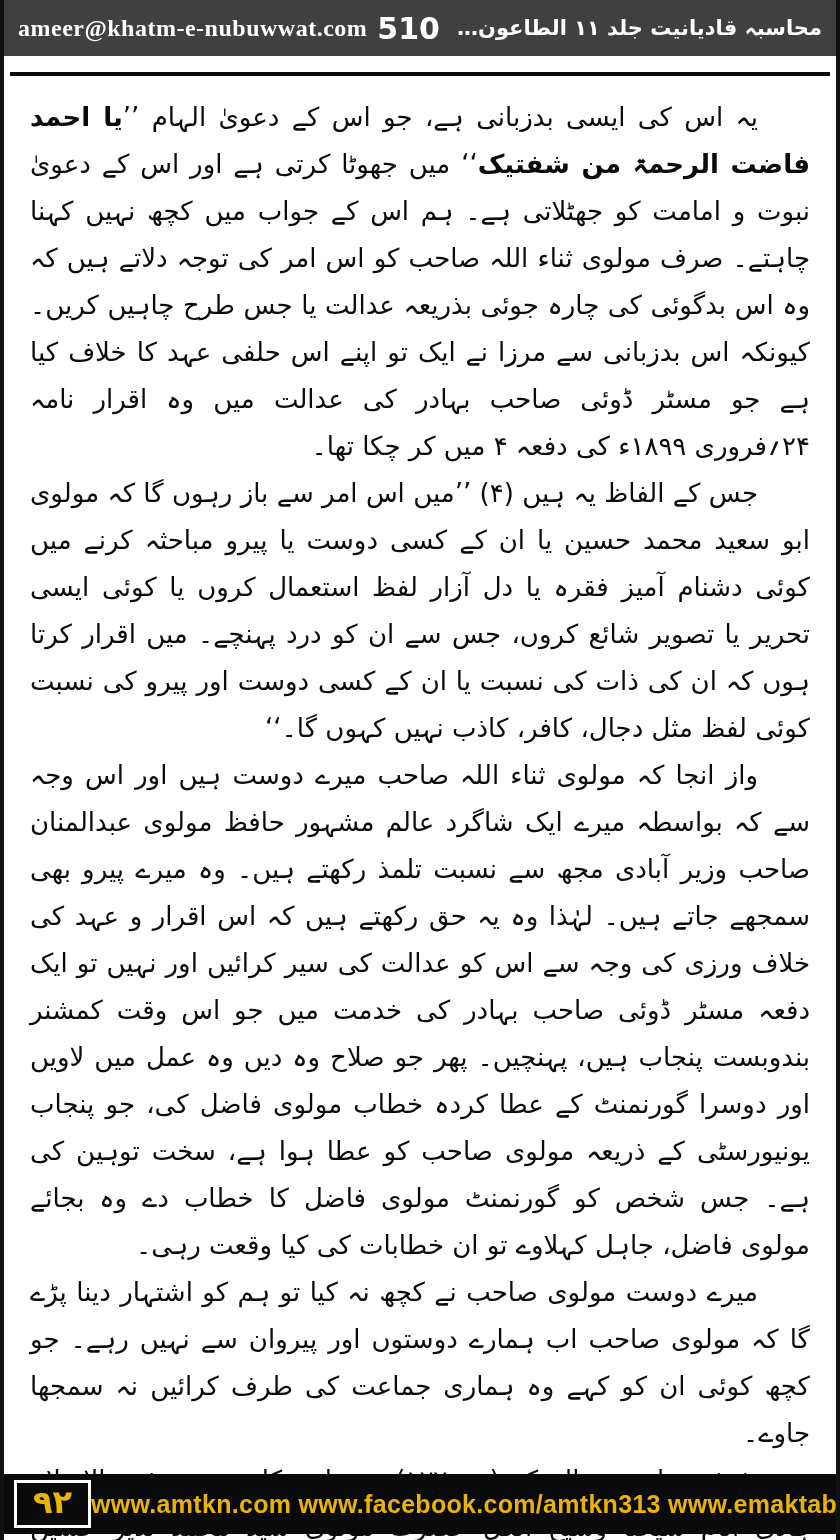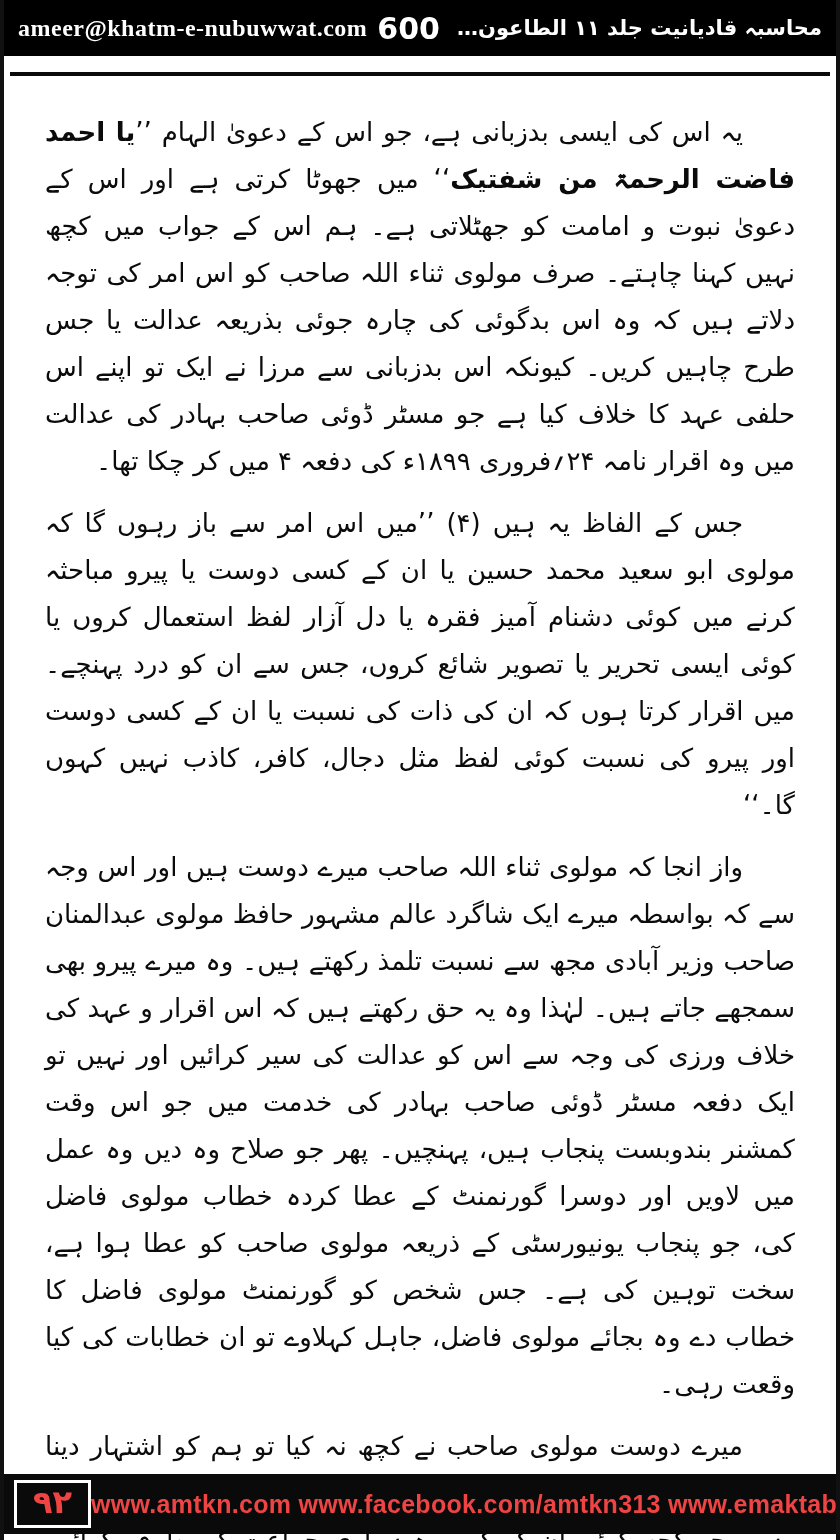--- a/index.html
+++ b/index.html
@@ -13,21 +13,21 @@
     overflow: hidden;
     border-left: 4px solid #111;
     border-right: 4px solid #111;
     font-family: "DejaVu Sans", sans-serif;
   }
   
   .header-bar {
     display: flex;
     align-items: center;
     justify-content: space-between;
-    background: #000000;
+    background: #404040;
     color: #ffffff;
     height: 56px;
     padding: 0 14px;
   }
   .header-email {
     font-family: "Liberation Serif", serif;
     font-weight: bold;
     font-size: 24px;
     letter-spacing: 0.5px;
     white-space: nowrap;
@@ -55,35 +55,35 @@
   }
   
   .body-text {
     direction: rtl;
     text-align: justify;
     padding: 18px 26px 0 26px;
     font-size: 26px;
     line-height: 47px;
     color: #0b0b0b;
   }
-  .para { margin: 15px; }
+  .para { margin: 0; }
   .para.indent { text-indent: 52px; }
   .bold { font-weight: bold; }
   .underline { text-decoration: underline; text-underline-offset: 6px; }
   
   .footer-bar {
     position: absolute;
     left: 0;
     right: 0;
     bottom: 6px;
     height: 60px;
     background: #0a0a0a;
     display: flex;
     align-items: center;
-    color: #ef4444;
+    color: #eab308;
   }
   .footer-pagebox {
     border: 3px solid #ffffff;
     margin: 0 0 0 10px;
     padding: 2px 16px 4px 16px;
     font-size: 32px;
     font-weight: bold;
     direction: rtl;
     line-height: 1.1;
   }
@@ -97,21 +97,21 @@
     white-space: nowrap;
   }
 </style>
 </head>
 <body>
 
 <div class="page">
 
   <div class="header-bar">
     <span class="header-email">ameer@khatm-e-nubuwwat.com</span>
-    <span class="header-pageno">600</span>
+    <span class="header-pageno">510</span>
     <span class="header-title">محاسبہ قادیانیت جلد ۱۱ الطاعون کا روحانی سبب اور علاج</span>
   </div>
 
   <div class="top-rule"></div>
 
   <div class="body-text">
 
   <p class="para indent"><span>یہ اس کی ایسی بدزبانی ہے، جو اس کے دعویٰ الہام ’’</span><span class="bold">یا احمد فاضت الرحمۃ من شفتیک</span><span>‘‘ میں جھوٹا کرتی ہے اور اس کے دعویٰ نبوت و امامت کو جھٹلاتی ہے۔ ہم اس کے جواب میں کچھ نہیں کہنا چاہتے۔ صرف مولوی ثناء اللہ صاحب کو اس امر کی توجہ دلاتے ہیں کہ وہ اس بدگوئی کی چارہ جوئی بذریعہ عدالت یا جس طرح چاہیں کریں۔ کیونکہ اس بدزبانی سے مرزا نے ایک تو اپنے اس حلفی عہد کا خلاف کیا ہے جو مسٹر ڈوئی صاحب بہادر کی عدالت میں وہ اقرار نامہ ۲۴؍فروری ۱۸۹۹ء کی دفعہ ۴ میں کر چکا تھا۔</span></p>
       <p class="para indent"><span>جس کے الفاظ یہ ہیں (۴) ’’میں اس امر سے باز رہوں گا کہ مولوی ابو سعید محمد حسین یا ان کے کسی دوست یا پیرو مباحثہ کرنے میں کوئی دشنام آمیز فقرہ یا دل آزار لفظ استعمال کروں یا کوئی ایسی تحریر یا تصویر شائع کروں، جس سے ان کو درد پہنچے۔ میں اقرار کرتا ہوں کہ ان کی ذات کی نسبت یا ان کے کسی دوست اور پیرو کی نسبت کوئی لفظ مثل دجال، کافر، کاذب نہیں کہوں گا۔‘‘</span></p>
       <p class="para indent"><span>واز انجا کہ مولوی ثناء اللہ صاحب میرے دوست ہیں اور اس وجہ سے کہ بواسطہ میرے ایک شاگرد عالم مشہور حافظ مولوی عبدالمنان صاحب وزیر آبادی مجھ سے نسبت تلمذ رکھتے ہیں۔ وہ میرے پیرو بھی سمجھے جاتے ہیں۔ لہٰذا وہ یہ حق رکھتے ہیں کہ اس اقرار و عہد کی خلاف ورزی کی وجہ سے اس کو عدالت کی سیر کرائیں اور نہیں تو ایک دفعہ مسٹر ڈوئی صاحب بہادر کی خدمت میں جو اس وقت کمشنر بندوبست پنجاب ہیں، پہنچیں۔ پھر جو صلاح وہ دیں وہ عمل میں لاویں اور دوسرا گورنمنٹ کے عطا کردہ خطاب مولوی فاضل کی، جو پنجاب یونیورسٹی کے ذریعہ مولوی صاحب کو عطا ہوا ہے، سخت توہین کی ہے۔ جس شخص کو گورنمنٹ مولوی فاضل کا خطاب دے وہ بجائے مولوی فاضل، جاہل کہلاوے تو ان خطابات کی کیا وقعت رہی۔</span></p>

